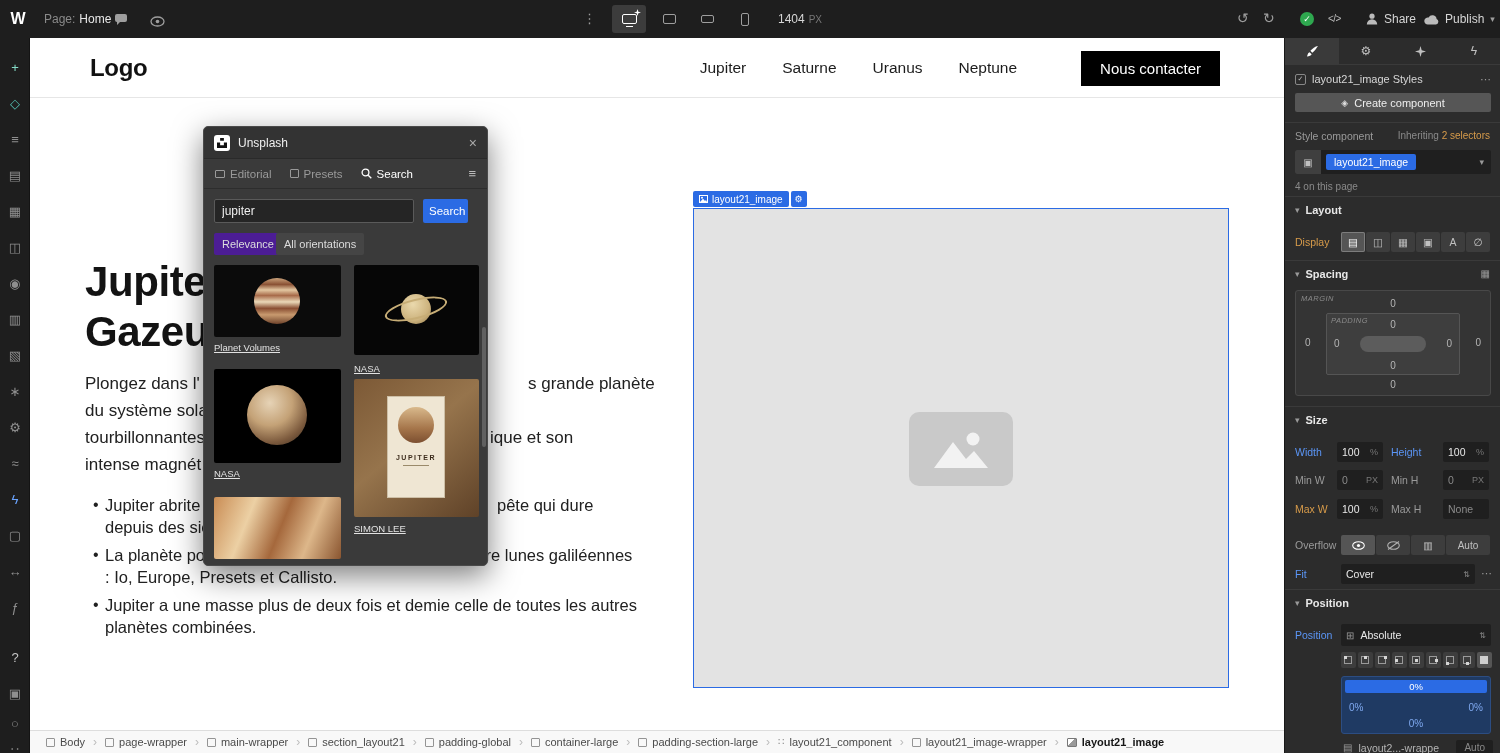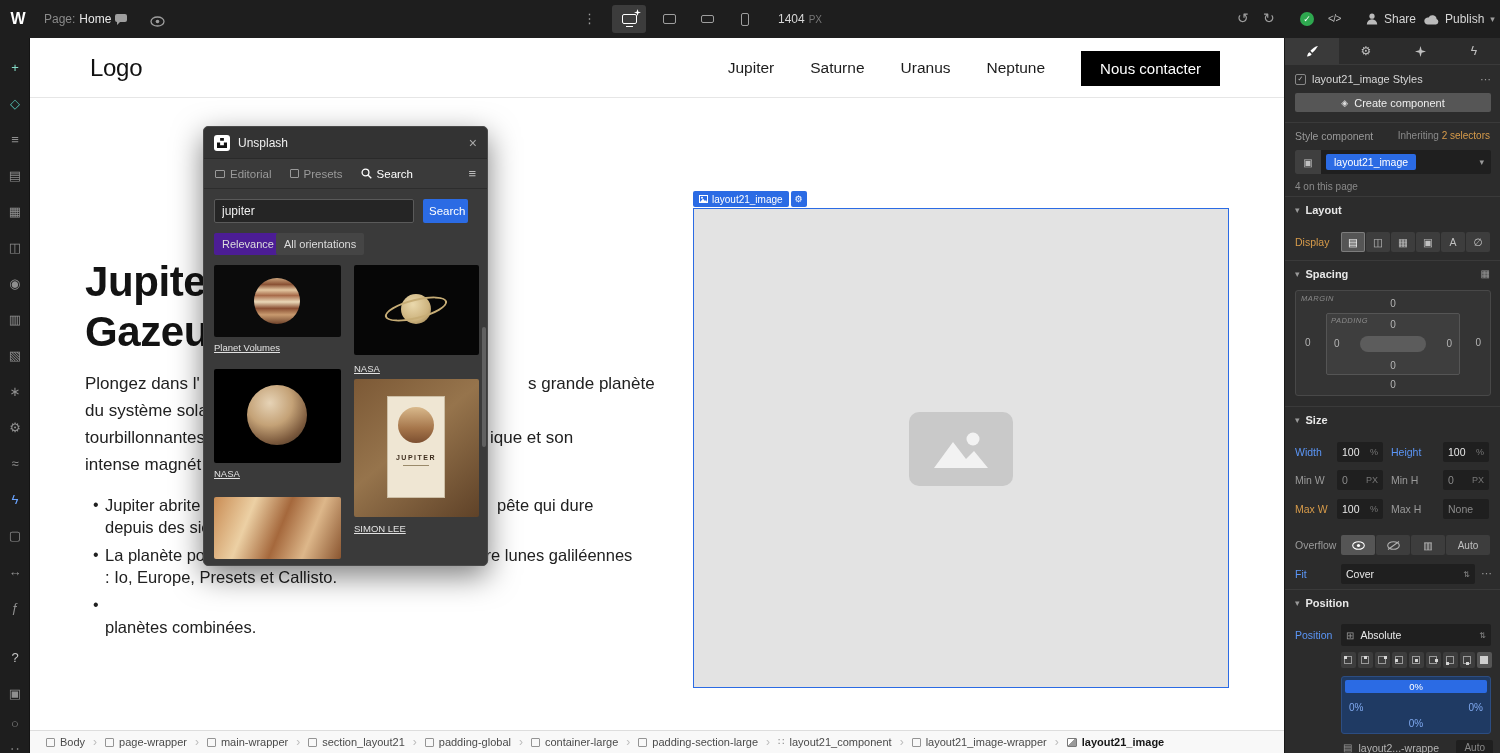--- a/index.html
+++ b/index.html
@@ -23,24 +23,24 @@
   .greendot{position:absolute;width:14px;height:14px;border-radius:50%;background:#2ea84f;color:#fff;font-size:9px;display:flex;align-items:center;justify-content:center}
 
   
   #ltb{position:absolute;left:0;top:38px;width:30px;height:715px;background:#1e1e1e;border-right:1px solid #141414;z-index:55}
   .tic{position:absolute;left:0;width:30px;height:30px;display:flex;align-items:center;justify-content:center;font-size:13px;color:#8f8f8f;cursor:pointer}
   .tic.teal{color:#56c5b8}.tic.mint{color:#86dcc8}.tic.blue{color:#6aa4ff}.tic.lite{color:#c5c5c5}
 
   
   #canvas{position:absolute;left:30px;top:38px;width:1254px;height:692px;background:#fff;z-index:10}
   #site-header{position:absolute;left:0;top:0;width:1254px;height:60px;background:#fff;border-bottom:1px solid #e6e6e6}
-  .sitelogo{position:absolute;left:60px;top:16px;font-size:24px;font-weight:400;color:#111;letter-spacing:-.3px}
+  .sitelogo{position:absolute;left:60px;top:16px;font-size:24px;font-weight:700;color:#111;letter-spacing:-.3px}
   #site-nav{position:absolute;right:64px;top:0;height:60px;display:flex;align-items:center;gap:36px}
   .navitem{font-size:15.5px;color:#1c1c1c;cursor:pointer}
-  .cta{background:#000;color:#fff;font-size:15px;padding:9px 19px;cursor:pointer}
+  .cta{margin-left:28px;background:#000;color:#fff;font-size:15px;padding:9px 19px;cursor:pointer}
   .h1line{position:absolute;white-space:nowrap;font-size:42px;font-weight:700;color:#131313;letter-spacing:-.4px}
   .line{position:absolute;white-space:nowrap;font-size:17px;color:#212121}
   .bline{position:absolute;white-space:nowrap;font-size:16.5px;color:#212121}
   .bdot{position:absolute;font-size:16px;color:#212121}
 
   
   #sel-el{position:absolute;left:663px;top:170px;width:536px;height:480px;background:#e3e3e3;border:1px solid #2b6be4}
   #sel-badge{position:absolute;left:663px;top:153px;height:16px;display:flex;gap:2px;z-index:12}
   .badge-main{background:#2b6be4;color:#fff;font-size:10px;display:flex;align-items:center;gap:4px;padding:0 6px;border-radius:2px}
   .badge-gear{background:#2b6be4;color:#fff;width:16px;height:16px;border-radius:2px;display:flex;align-items:center;justify-content:center;font-size:9px}
@@ -219,20 +219,21 @@
     <div class="bline" style="left:75px;top:458px">Jupiter abrite la</div>
     <div class="bline" style="left:467px;top:458px">pête qui dure</div>
     <div class="bline" style="left:75px;top:480px">depuis des siè</div>
 
     <span class="bdot" style="left:63px;top:508px">•</span>
     <div class="bline" style="left:75px;top:508px">La planète poss</div>
     <div class="bline" style="left:451px;top:508px">tre lunes galiléennes</div>
     <div class="bline" style="left:75px;top:530px">: Io, Europe, Presets et Callisto.</div>
 
     <span class="bdot" style="left:63px;top:558px">•</span>
+    <div class="bline" style="left:75px;top:558px">Jupiter a une masse plus de deux fois et demie celle de toutes les autres</div>
     <div class="bline" style="left:75px;top:580px">planètes combinées.</div>
 
     <div id="sel-badge">
       <span class="badge-main">
         <svg width="9" height="8" viewBox="0 0 9 8">
             <rect x=".5" y=".5" width="8" height="7" fill="none" stroke="#fff"></rect>
             <circle cx="3" cy="2.8" r="1" fill="#fff"></circle>
             <path d="M1 7 L4 3.8 L6 6 L7 5 L8 7 Z" fill="#fff"></path>
           </svg>
         <span>layout21_image</span>

